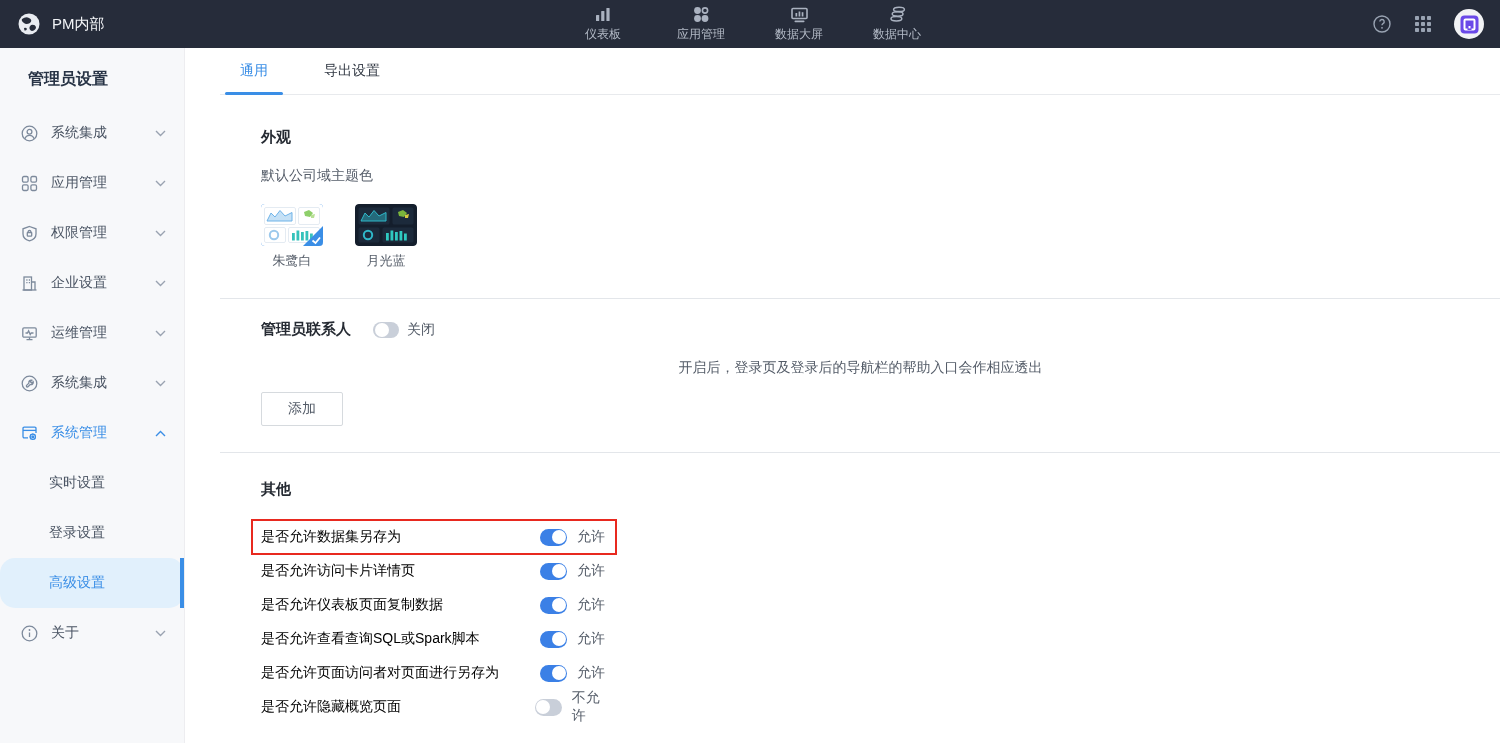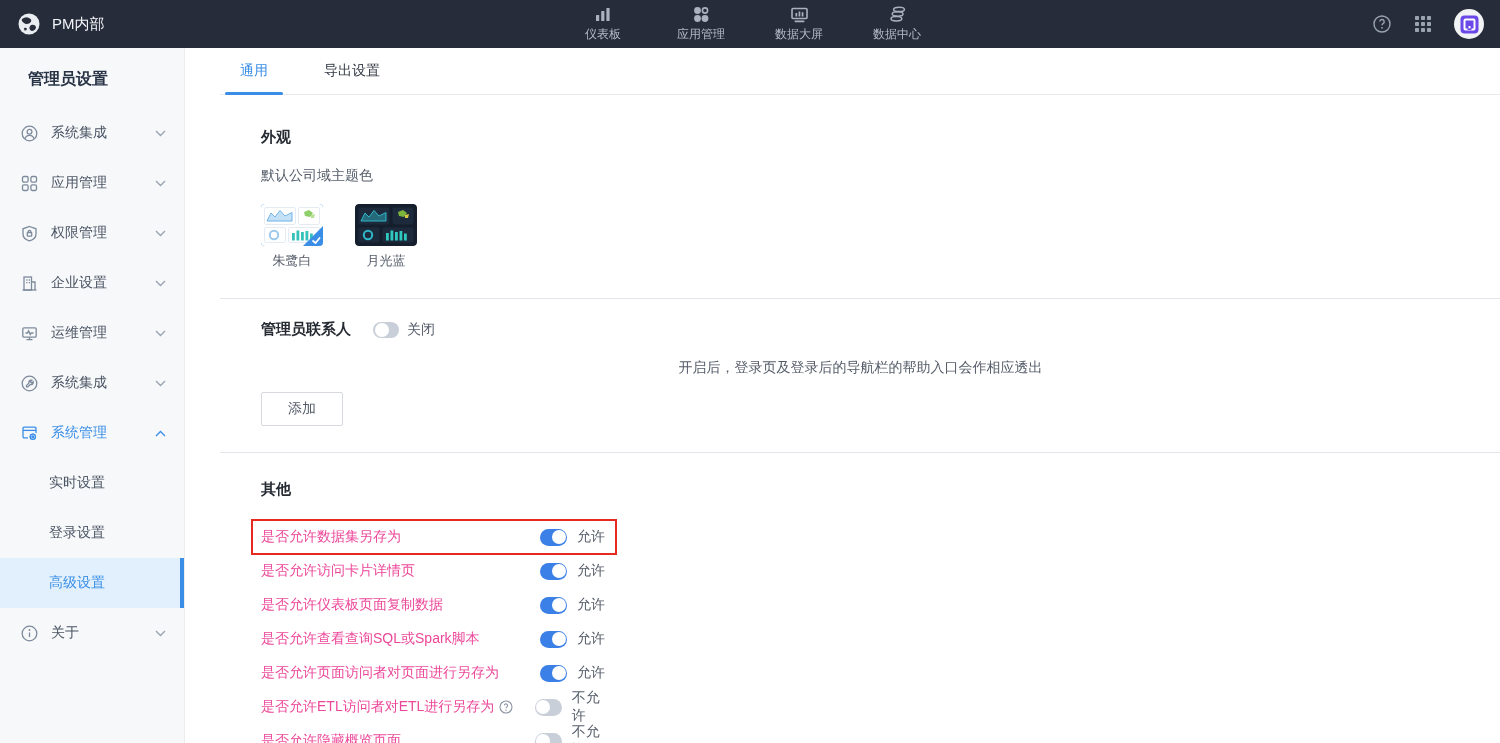--- a/index.html
+++ b/index.html
@@ -30,21 +30,21 @@
   .side-title { font-size:16px; font-weight:bold; color:#273345; padding:21px 0 18px 28px; }
   .side-item { height:50px; display:flex; align-items:center; padding:0 18px 0 21px;
     cursor:pointer; color:#4a5463; position:relative; }
   .side-item .sicon { width:17px; height:17px; margin-right:13px; color:#7d8a9c; display:flex; align-items:center; }
   .side-item .slabel { font-size:14px; }
   .side-item .chev { margin-left:auto; color:#9aa3b1; display:flex; }
   .side-item.active { color:#3a8ee6; }
   .side-item.active .sicon, .side-item.active .chev { color:#3a8ee6; }
   .side-sub { height:50px; display:flex; align-items:center; padding-left:49px;
     font-size:14px; color:#4a5463; cursor:pointer; position:relative; }
-  .side-sub.active { background:#e1f0fc; color:#3a8ee6; }
+  .side-sub.active { background:#e1f0fc; color:#3a8ee6;border-radius:15px; }
   .side-sub.active::after { content:""; position:absolute; right:0; top:0; bottom:0;
     width:4px; background:#3a8ee6; }
 
   
   .tabbar { height:47px; border-bottom:1px solid #e8eaed; display:flex; align-items:stretch;
     padding-left:5px; }
   .tab { padding:0 15px; display:flex; align-items:center; font-size:14px; color:#333a45;
     cursor:pointer; position:relative; margin-right:26px; }
   .tab.active { color:#3a8ee6; }
   .tab.active::after { content:""; position:absolute; left:0; right:0; bottom:-1px;
@@ -66,21 +66,21 @@
   .admin-head { display:flex; align-items:center; margin-top:21px; }
   .admin-head .sec-heading { margin-right:22px; }
   .desc { font-size:14px; color:#545c68; margin-top:20px;text-align:center; }
   .btn-add { margin-top:15px; width:82px; height:34px; background:#fff;
     border:1px solid #d6dade; border-radius:2px; font-size:14px; color:#545c68; cursor:pointer; }
   .admin-section { padding-bottom:26px; }
 
   .other .sec-heading { padding-top:27px; margin-bottom:21px; }
 
   .toggle-row { display:flex; align-items:center; height:34px; position:relative; width:352px; }
-  .row-label { width:279px; font-size:14px; color:#ec4899; display:flex; align-items:center; gap:5px; }
+  .row-label { width:279px; font-size:14px; color:#000000; display:flex; align-items:center; gap:5px; }
   .row-label .q { color:#8b95a3; display:flex; }
   .state { margin-left:10px; font-size:14px; color:#545c68; }
   .redbox { position:absolute; left:-10px; right:-4px; top:-1px; bottom:-1px;
     border:2px solid #e8291f; pointer-events:none; }
 
   
   .toggle { width:27px; height:17px; border-radius:9px; position:relative; cursor:pointer; flex:none; }
   .toggle.on { background:#3b80e6; }
   .toggle.off { background:#c9cfd9; }
   .toggle .knob { position:absolute; top:1.5px; width:14px; height:14px; border-radius:50%; background:#fff; }
@@ -437,36 +437,20 @@
             <div class="row-label">
               <span class="txt">是否允许页面访问者对页面进行另存为</span>
             </div>
             <span class="toggle on">
               <span class="knob"></span>
             </span>
             <span class="state">允许</span>
           </div>
           <div class="toggle-row">
             <div class="row-label">
-              <span class="txt">是否允许ETL访问者对ETL进行另存为</span>
-              <span class="q">
-                <svg width="14" height="14" viewBox="0 0 14 14" fill="none" stroke="currentColor" stroke-width="1.1">
-                  <circle cx="7" cy="7" r="6"></circle>
-                  <path d="M5.4 5.4 a1.6 1.6 0 1 1 2.4 1.5 c-.6.3-.8.7-.8 1.3"></path>
-                  <circle cx="7" cy="10.3" r="0.7" fill="currentColor" stroke="none"></circle>
-                </svg>
-              </span>
-            </div>
-            <span class="toggle off">
-              <span class="knob"></span>
-            </span>
-            <span class="state">不允许</span>
-          </div>
-          <div class="toggle-row">
-            <div class="row-label">
               <span class="txt">是否允许隐藏概览页面</span>
             </div>
             <span class="toggle off">
               <span class="knob"></span>
             </span>
             <span class="state">不允许</span>
           </div>
         </div>
     </div>
 

